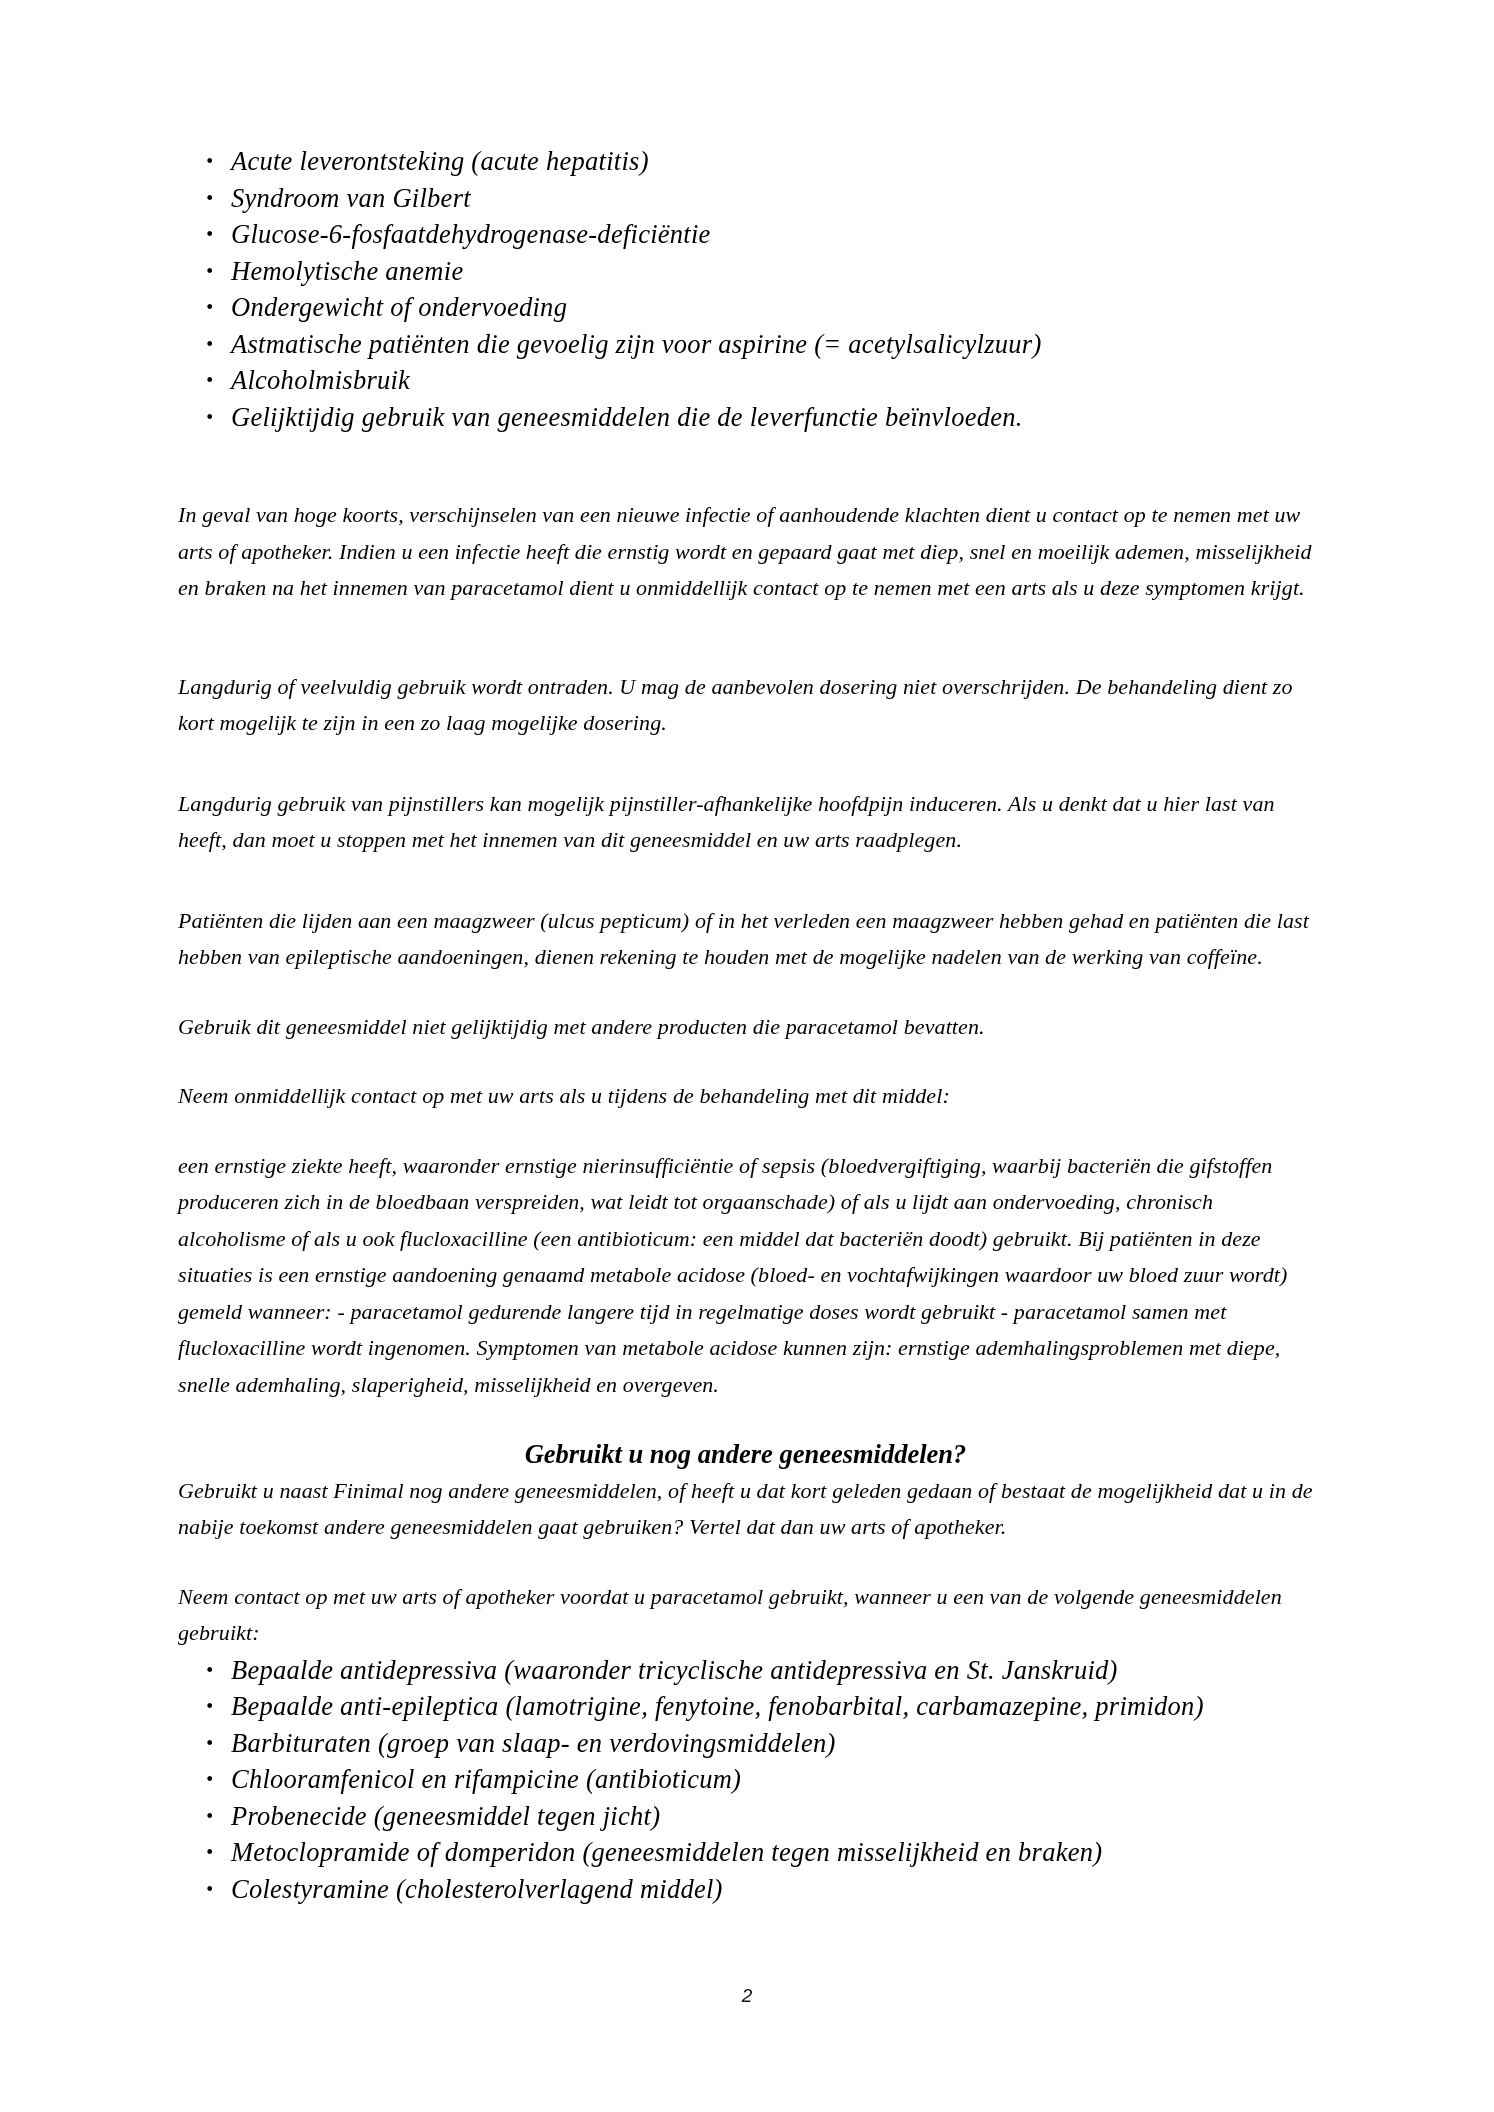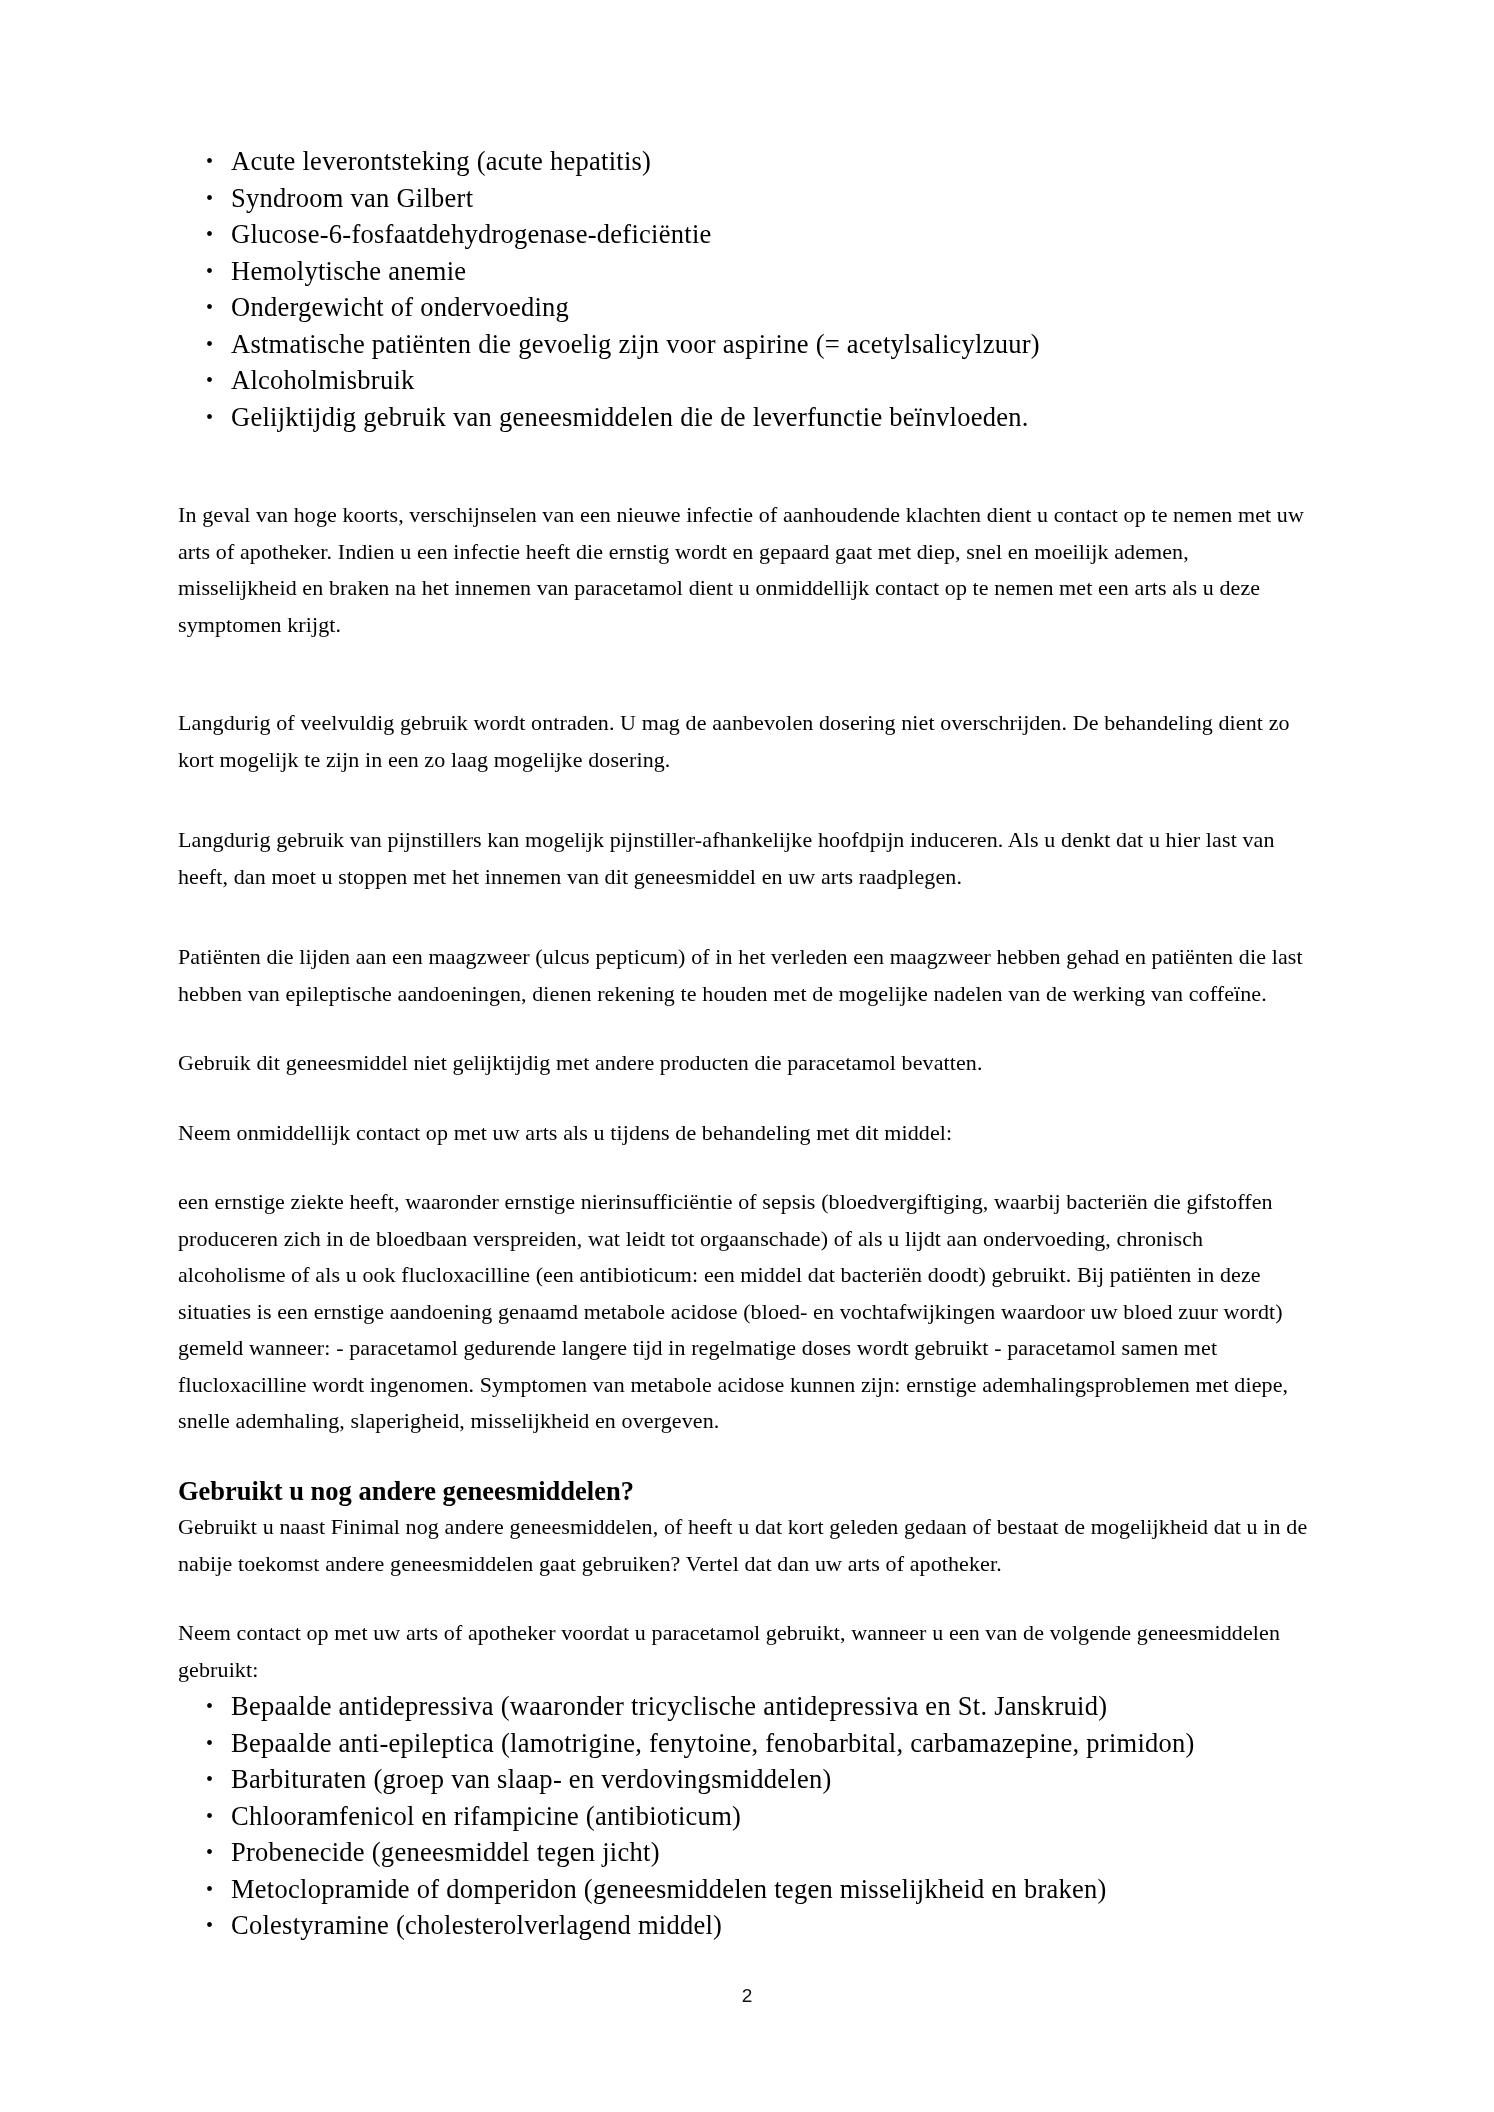--- a/index.html
+++ b/index.html
@@ -12,20 +12,21 @@
     color: #000000;
   }
   .page {
     position: relative;
     width: 1494px;
     height: 2112px;
     margin: 0 auto;
     background: #ffffff;
     box-sizing: border-box;
     overflow: hidden;
+    font-style: italic;
   }
   .content {
     position: absolute;
     left: 178px;
     top: 143px;
     width: 1135px;
   }
   
   ul.bullets {
     list-style: none;
@@ -54,20 +55,21 @@
     letter-spacing: 0.005em;
   }
   .gap-xl { height: 62px; }
   .gap-lg { height: 44px; }
   .gap-md { height: 33px; }
   .heading-bold {
     margin: 0;
     font-size: 26.5px;
     line-height: 36.5px;
     font-weight: bold;
+    text-align: center;
   }
   .page-number {
     position: absolute;
     left: 0;
     right: 0;
     top: 1985px;
     text-align: center;
     font-family: "Liberation Sans", "DejaVu Sans", sans-serif;
     font-size: 19px;
     line-height: 22px;

